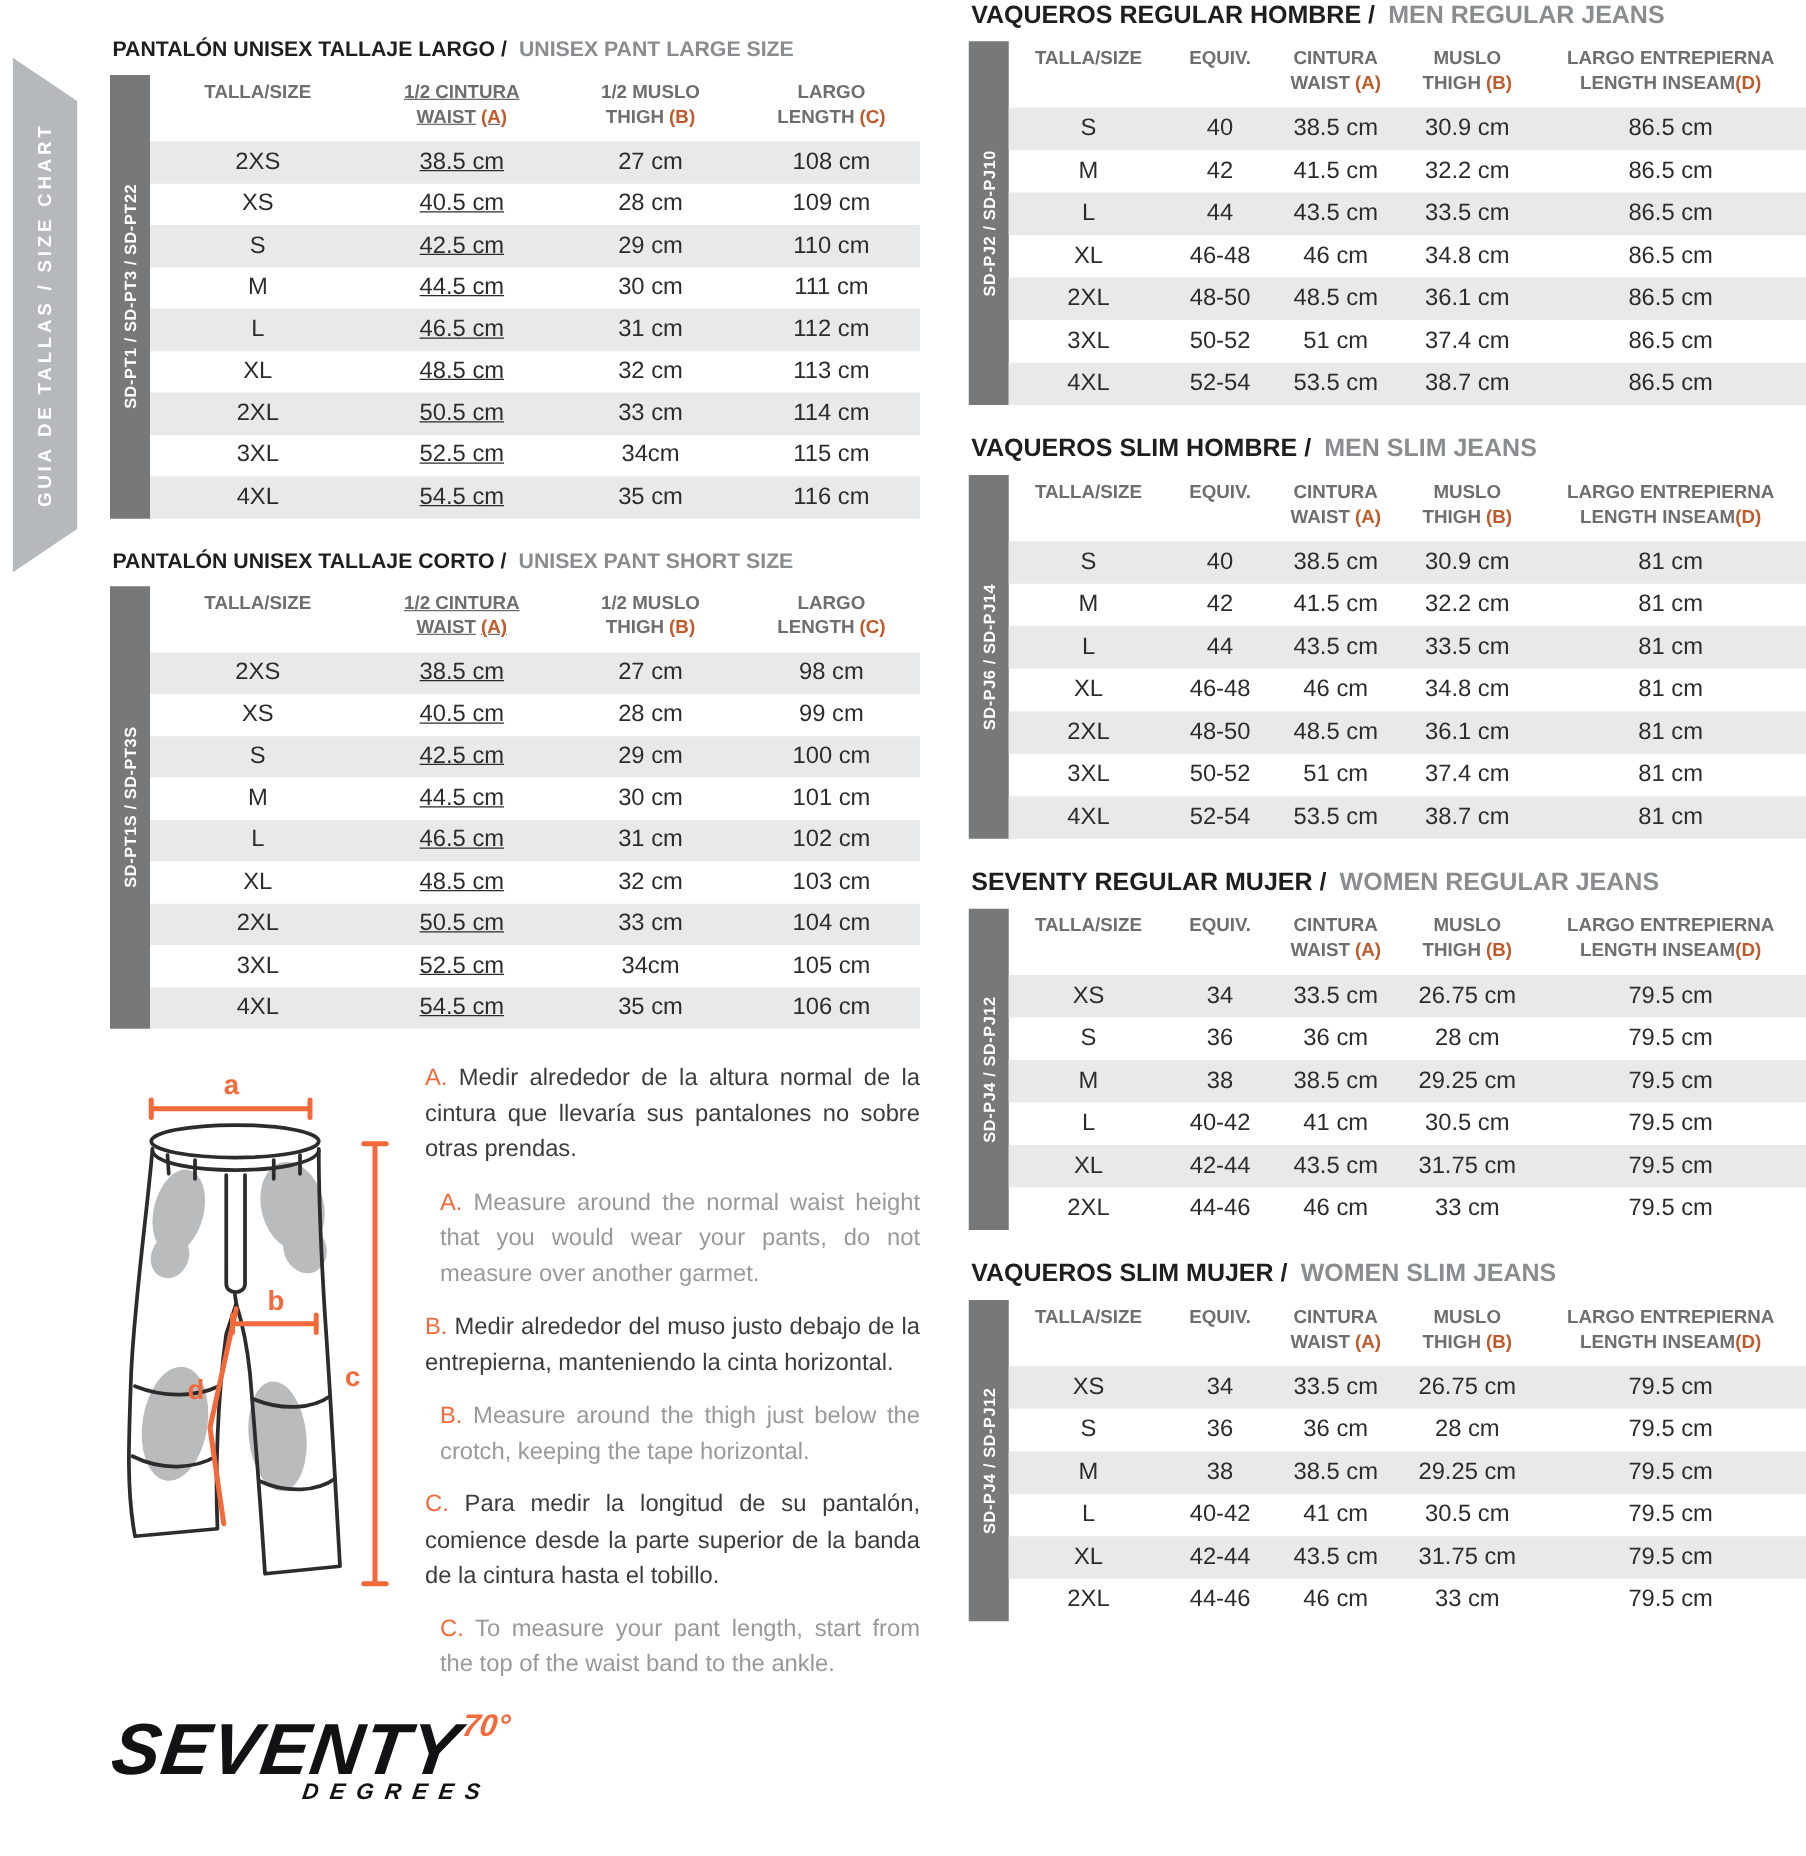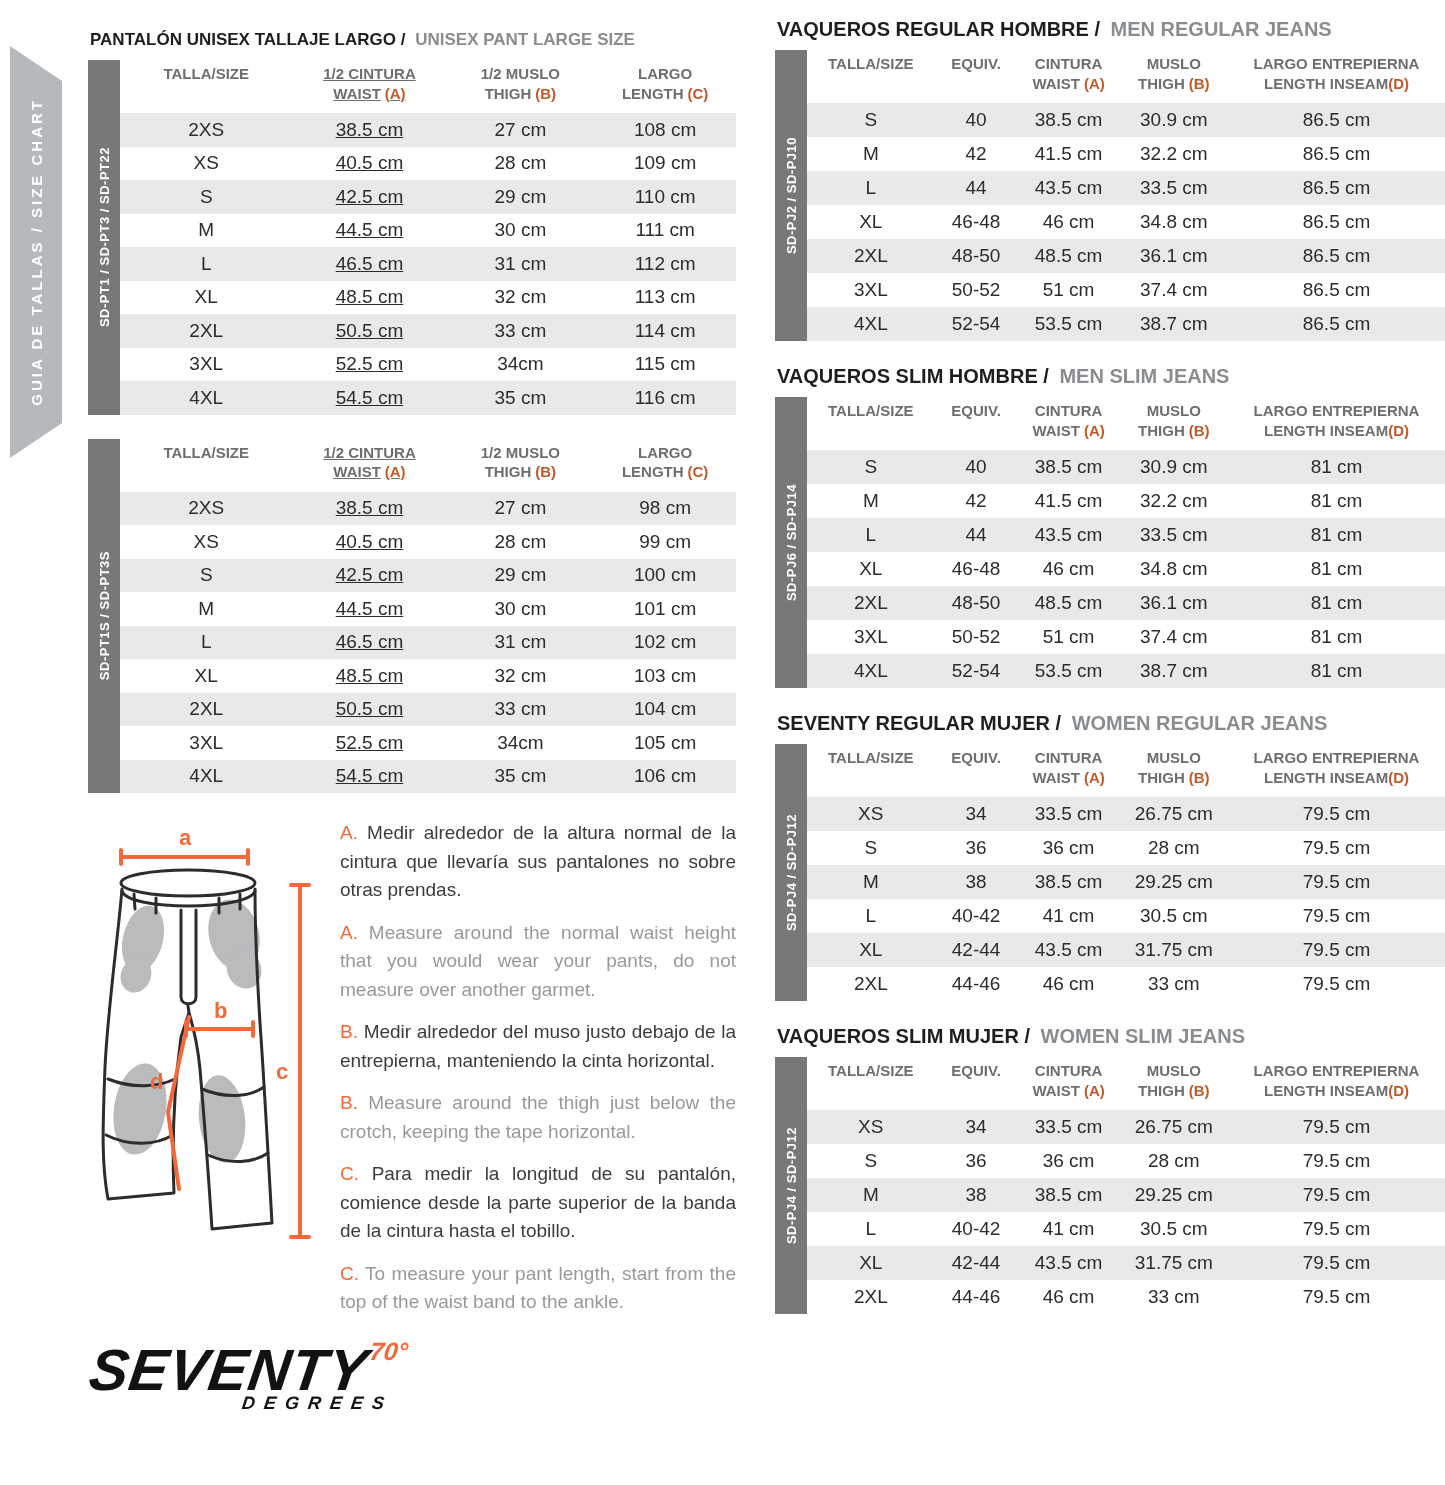--- a/index.html
+++ b/index.html
@@ -16,21 +16,21 @@
     clip-path: polygon(0 0, 100% 8.5%, 100% 91.5%, 0 100%);
     display: flex; align-items: center; justify-content: center;
   }
   .side-tab span {
     writing-mode: vertical-rl; transform: rotate(180deg);
     color: #fff; font-weight: bold; font-size: 15px; letter-spacing: 3px; white-space: nowrap;
   }
 
   .col { position: absolute; }
   .col-left  { left: 88px;  top: 30px; width: 648px; }
-  .col-right { left: 775px; top: 18px; width: 670px; }
+  .col-right { left: 775px; top: 1px; width: 670px; }
 
   .tbl-title {
     font-weight: bold; font-size: 17px; color: #1e1e20;
     margin: 0 0 10px 2px; white-space: nowrap;
   }
   .col-right .tbl-title { font-size: 20px; margin-bottom: 9px; }
   .tbl-title .t-en { color: #8a8d90; margin-left: 5px; }
 
   .size-table { display: flex; margin-bottom: 24px; }
   .side-label {
@@ -60,21 +60,21 @@
   .jeans .c0 { width: 20%; } .jeans .c1 { width: 13%; } .jeans .c2 { width: 16%; }
   .jeans .c3 { width: 17%; text-align: center; } .jeans .c4 { width: 34%; }
 
   
   .measure { display: flex; margin-top: 2px; }
   .diagram { width: 252px; flex: none; }
   .paras { flex: 1; padding-top: 2px; }
   .para { margin: 0 0 14px; font-size: 19px; line-height: 1.5; text-align: justify; }
   .para .letter { color: #f3693a; }
   .para.es { color: #3b3c3e; }
-  .para.en { color: #98999c; }
+  .para.en { color: #98999c; margin-left: 12px; }
 
   
   .logo { margin: 8px 0 0 2px; }
   .logo-top { white-space: nowrap; line-height: 1; }
   .logo-name {
     display: inline-block; transform: skewX(-8deg);
     font-size: 58px; font-weight: bold; font-style: italic;
     color: #121214; letter-spacing: 1px;
   }
   .logo-mark {
@@ -175,20 +175,24 @@
             <div class="trow even">
               <div class="td c0">4XL</div>
               <div class="td c1">54.5 cm</div>
               <div class="td c2">35 cm</div>
               <div class="td c3">116 cm</div>
             </div>
           </div>
       </div>
     </div>
 
+    <div class="tbl-title">
+      <span class="t-es">PANTALÓN UNISEX TALLAJE CORTO /</span>
+      <span class="t-en">UNISEX PANT SHORT SIZE</span>
+    </div>
 
     <div class="size-table pant">
       <div class="side-label">
         <span>SD-PT1S / SD-PT3S</span>
       </div>
       <div class="tbl">
         <div class="thead">
           <div class="th c0">TALLA/SIZE</div>
           <div class="th c1"><span>1/2 CINTURA</span><br><span>WAIST</span><span class="mark">(A)</span></div>
           <div class="th c2"><span>1/2 MUSLO</span><br><span>THIGH</span><span class="mark">(B)</span></div>

